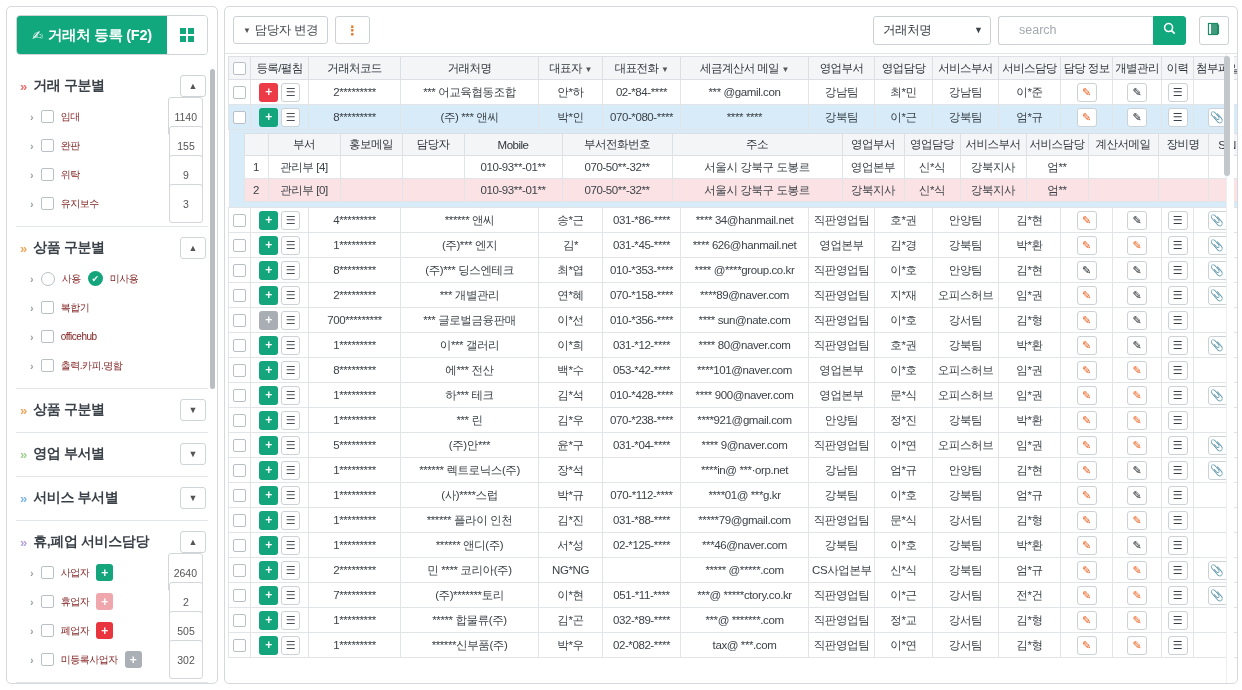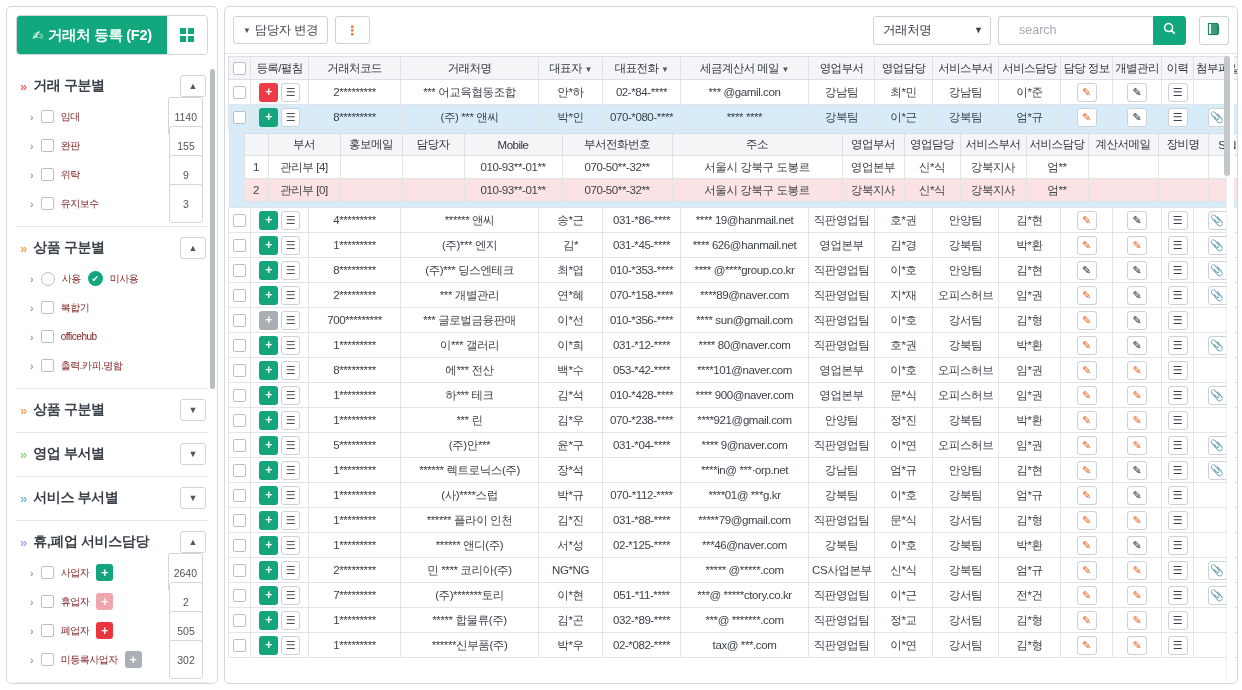--- a/index.html
+++ b/index.html
@@ -746,21 +746,21 @@
               <td>
                 <div class="rowbtns">
                   <span class="sq green">+</span>
                   <span class="sq menu">☰</span>
                 </div>
               </td>
               <td class="code">4*********</td>
               <td>****** 앤씨</td>
               <td>송*근</td>
               <td>031-*86-****</td>
-              <td>**** 19@hanmail.net</td>
+              <td>**** 34@hanmail.net</td>
               <td>직판영업팀</td>
               <td>호*권</td>
               <td>안양팀</td>
               <td>김*현</td>
               <td><span class="icn-btn orange">✎</span></td>
               <td><span class="icn-btn dark">✎</span></td>
               <td><span class="icn-btn">☰</span></td>
               <td><span class="icn-btn">📎</span></td>
             </tr>
             <tr>
@@ -834,21 +834,21 @@
               <td>
                 <div class="rowbtns">
                   <span class="sq gray">+</span>
                   <span class="sq menu">☰</span>
                 </div>
               </td>
               <td class="code">700*********</td>
               <td>*** 글로벌금융판매</td>
               <td>이*선</td>
               <td>010-*356-****</td>
-              <td>**** sun@gmail.com</td>
+              <td>**** sun@nate.com</td>
               <td>직판영업팀</td>
               <td>이*호</td>
               <td>강서팀</td>
               <td>김*형</td>
               <td><span class="icn-btn orange">✎</span></td>
               <td><span class="icn-btn dark">✎</span></td>
               <td><span class="icn-btn">☰</span></td>
               <td></td>
             </tr>
             <tr>

